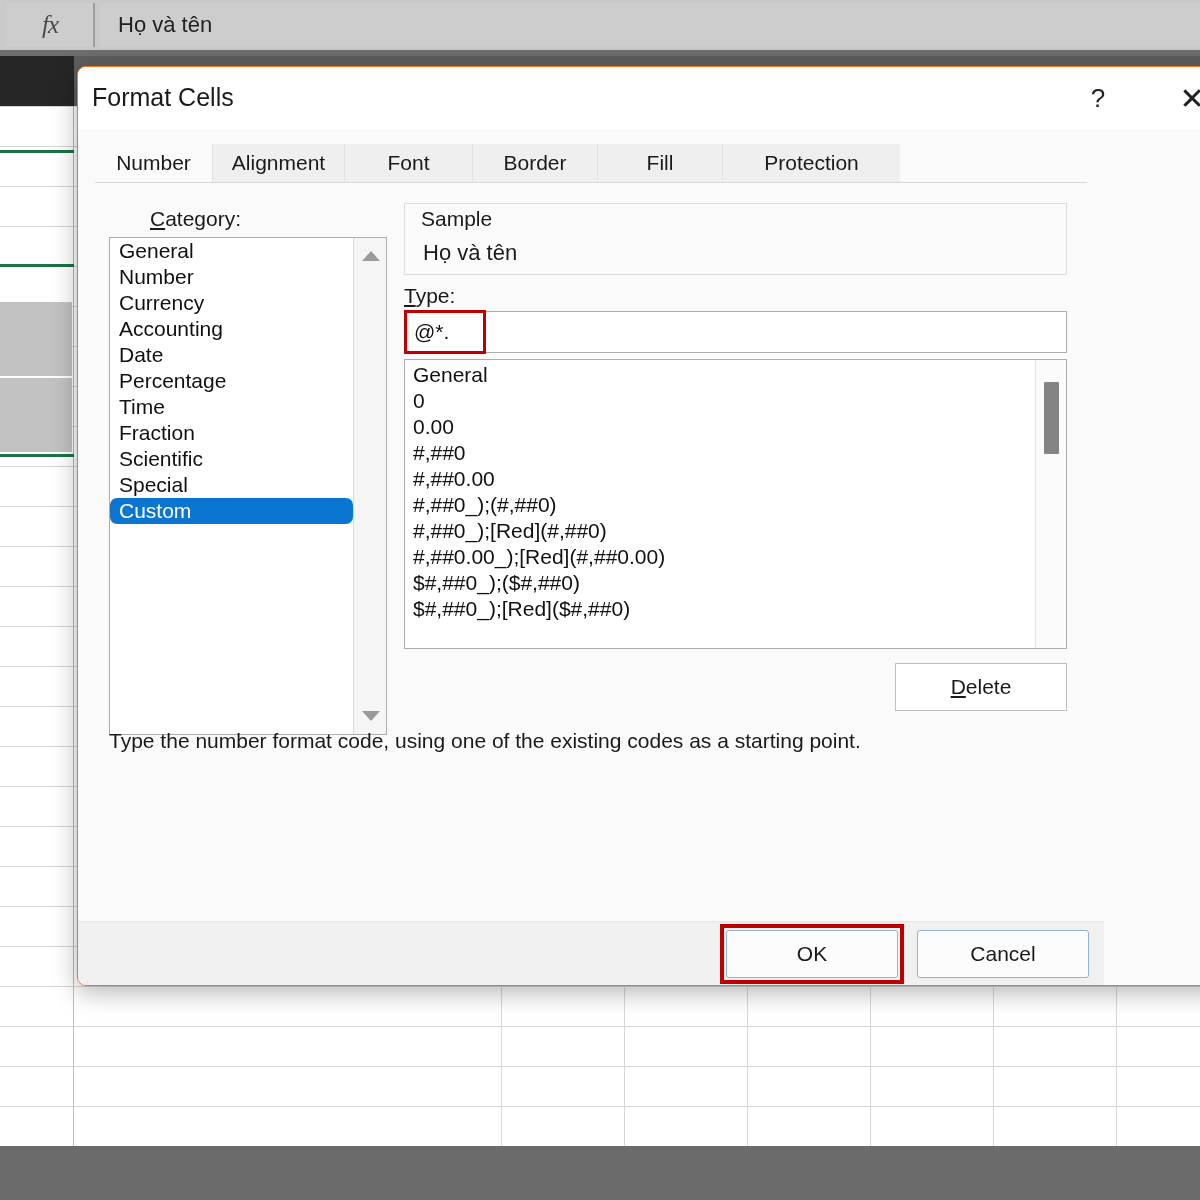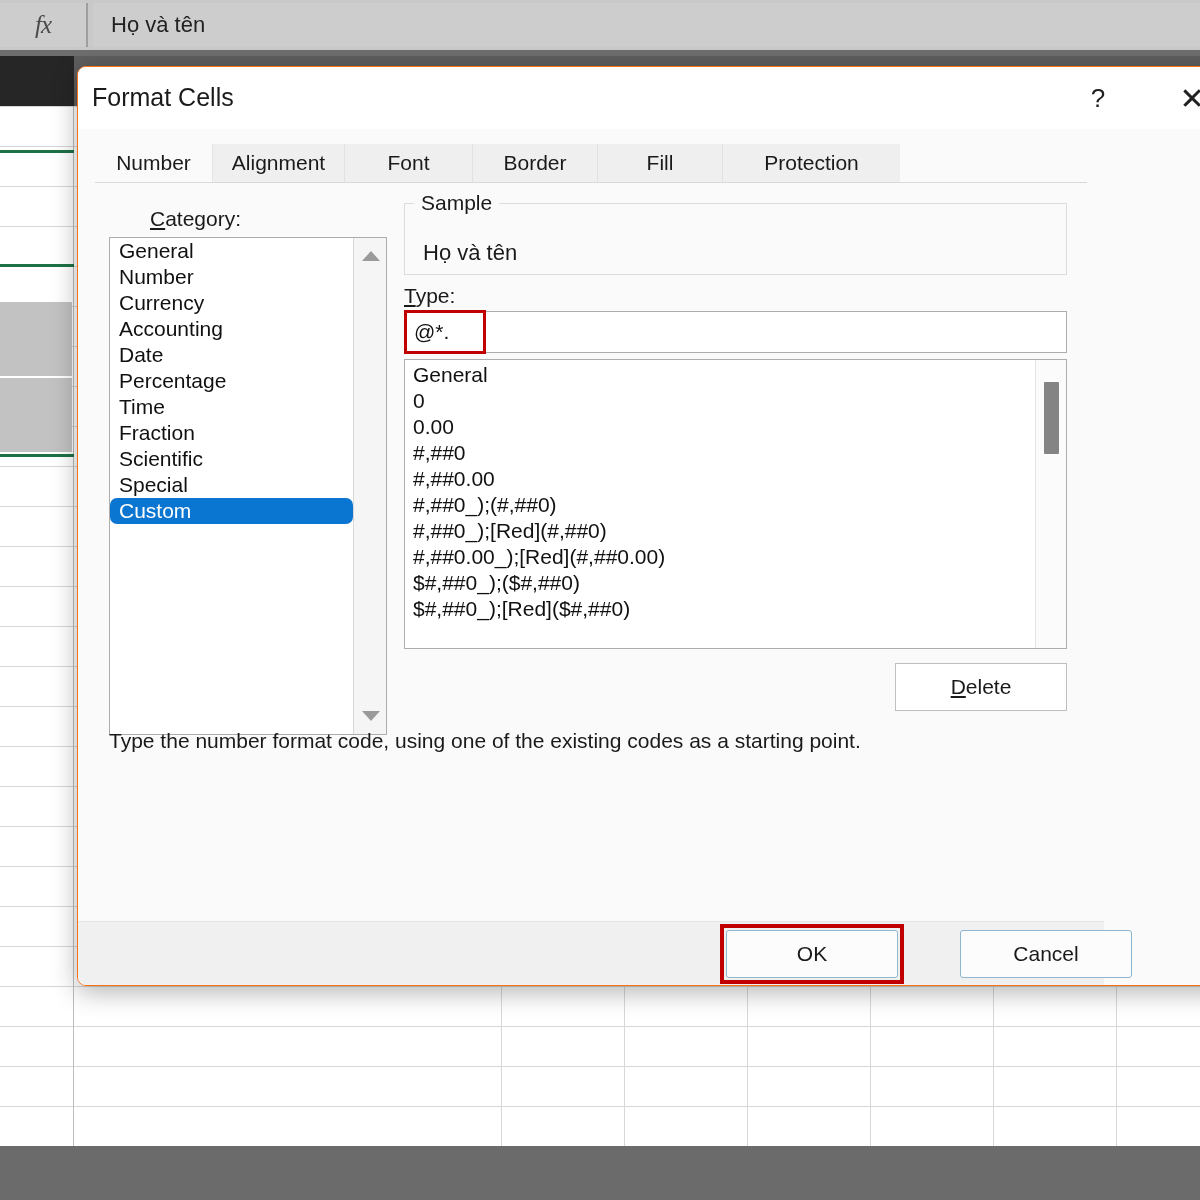--- a/index.html
+++ b/index.html
@@ -27,21 +27,21 @@
   .formula-bar {
     position: absolute;
     left: 0; top: 0;
     width: 1200px; height: 50px;
     background: #c9c9c9;
     display: flex;
     align-items: center;
   }
   .fx-box {
     width: 88px; height: 44px;
-    margin-left: 0px;
+    margin-left: 7px;
     background: #cdcdcd;
     border-right: 2px solid #9e9e9e;
     display: flex; align-items: center; justify-content: center;
   }
   .fx-glyph {
     font-family: "Liberation Serif", serif;
     font-style: italic;
     font-size: 25px;
     color: #4a4a4a;
     letter-spacing: -1px;
@@ -267,21 +267,21 @@
   
   .sample-group {
     position: absolute;
     left: 326px; top: 20px;
     width: 663px; height: 72px;
     border: 1px solid #dcdcdc;
     background: transparent;
   }
   .sample-legend {
     position: absolute;
-    left: 336px; top: 8px;
+    left: 336px; top: 24px;
     background: #fafafa;
     padding: 0 7px;
     font-size: 21px;
     color: #1a1a1a;
   }
   .sample-value {
     position: absolute;
     left: 345px; top: 57px;
     font-size: 22px;
     color: #1a1a1a;
@@ -382,21 +382,21 @@
     width: 172px; height: 48px;
     background: #fcfcfc;
     border: 1px solid #8fb6d0;
     border-radius: 3px;
     font-size: 21px;
     color: #1a1a1a;
     cursor: pointer;
     font-family: "Liberation Sans", sans-serif;
   }
   .ok-btn { left: 648px; }
-  .cancel-btn { left: 882px; }
+  .cancel-btn { left: 839px; }
   .ok-highlight {
     position: absolute;
     left: 642px; top: 2px;
     width: 184px; height: 60px;
     border: 4px solid #c00000;
     pointer-events: none;
   }
 </style>
 </head>
 <body>

